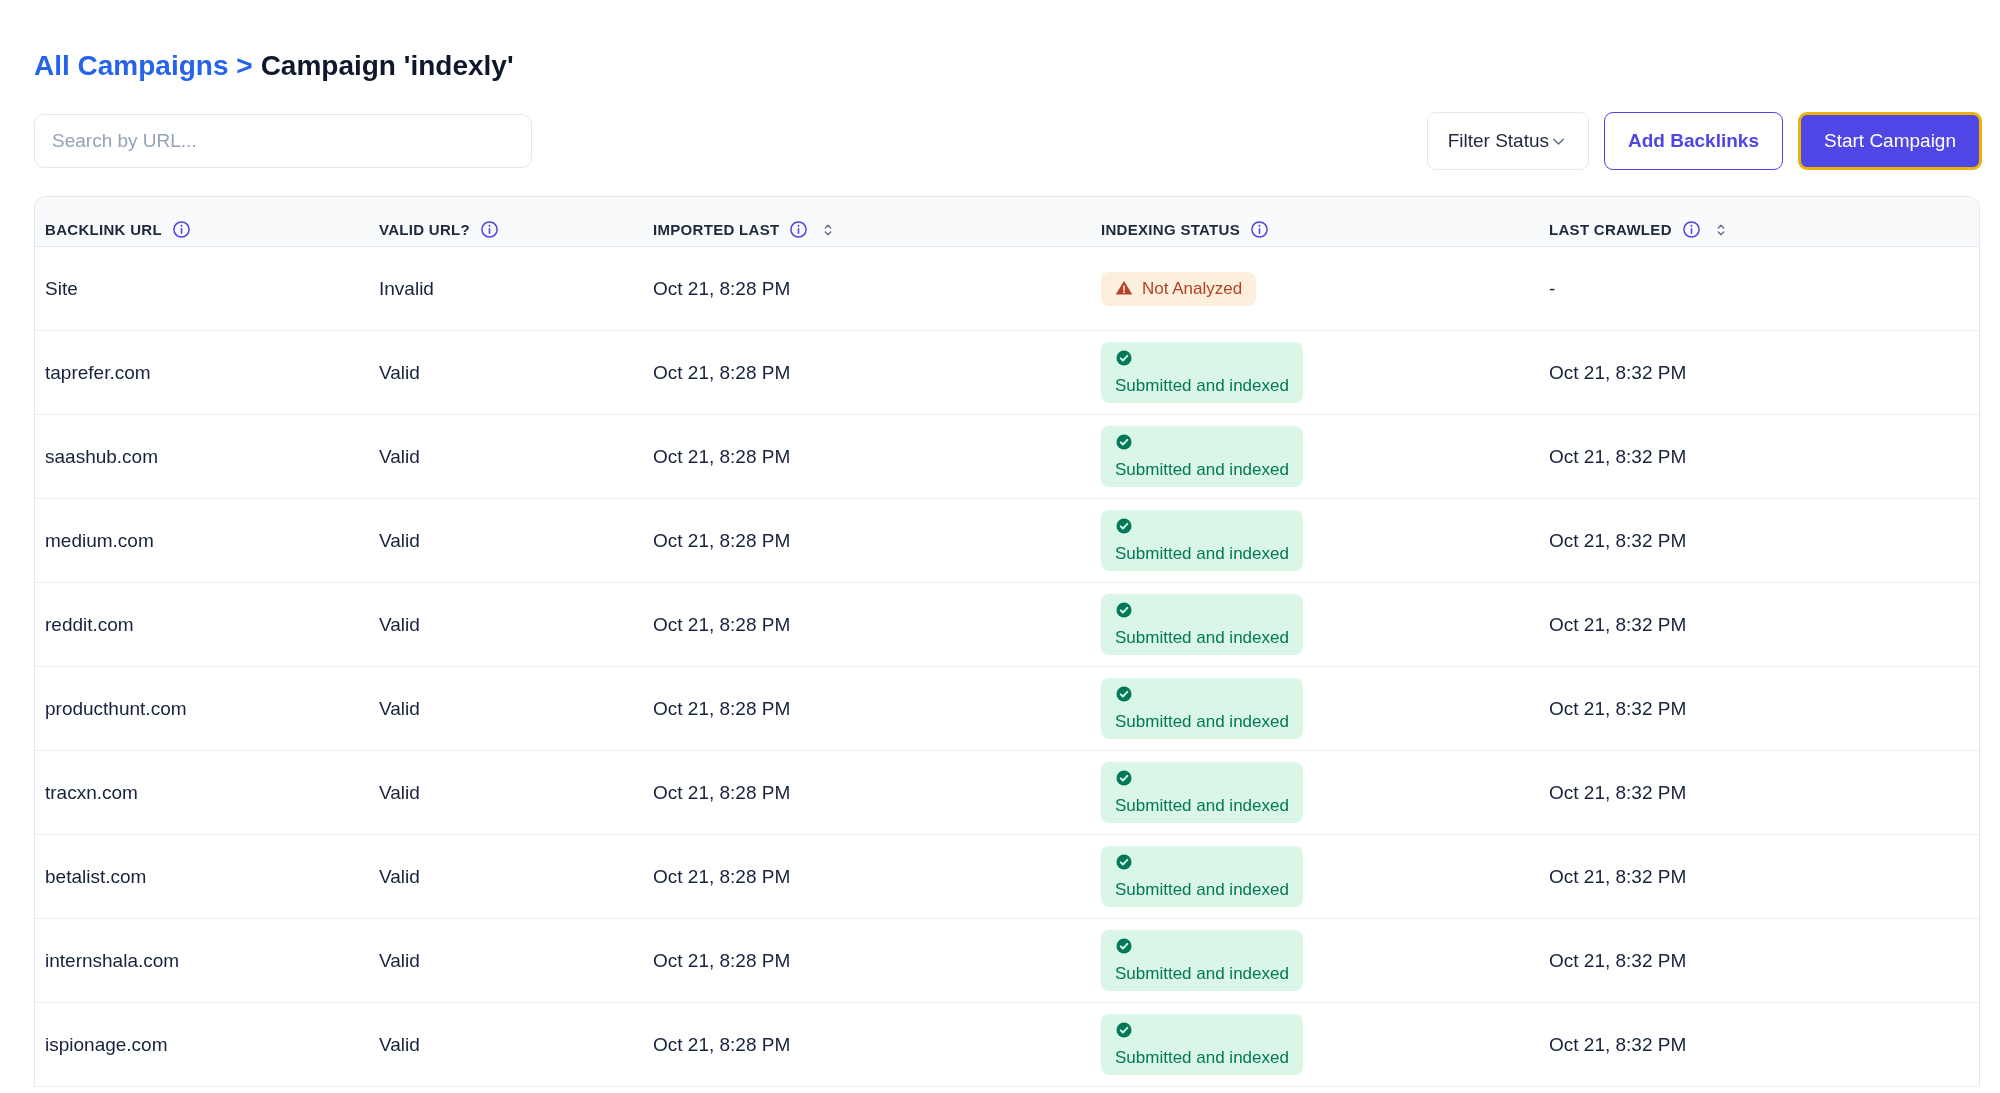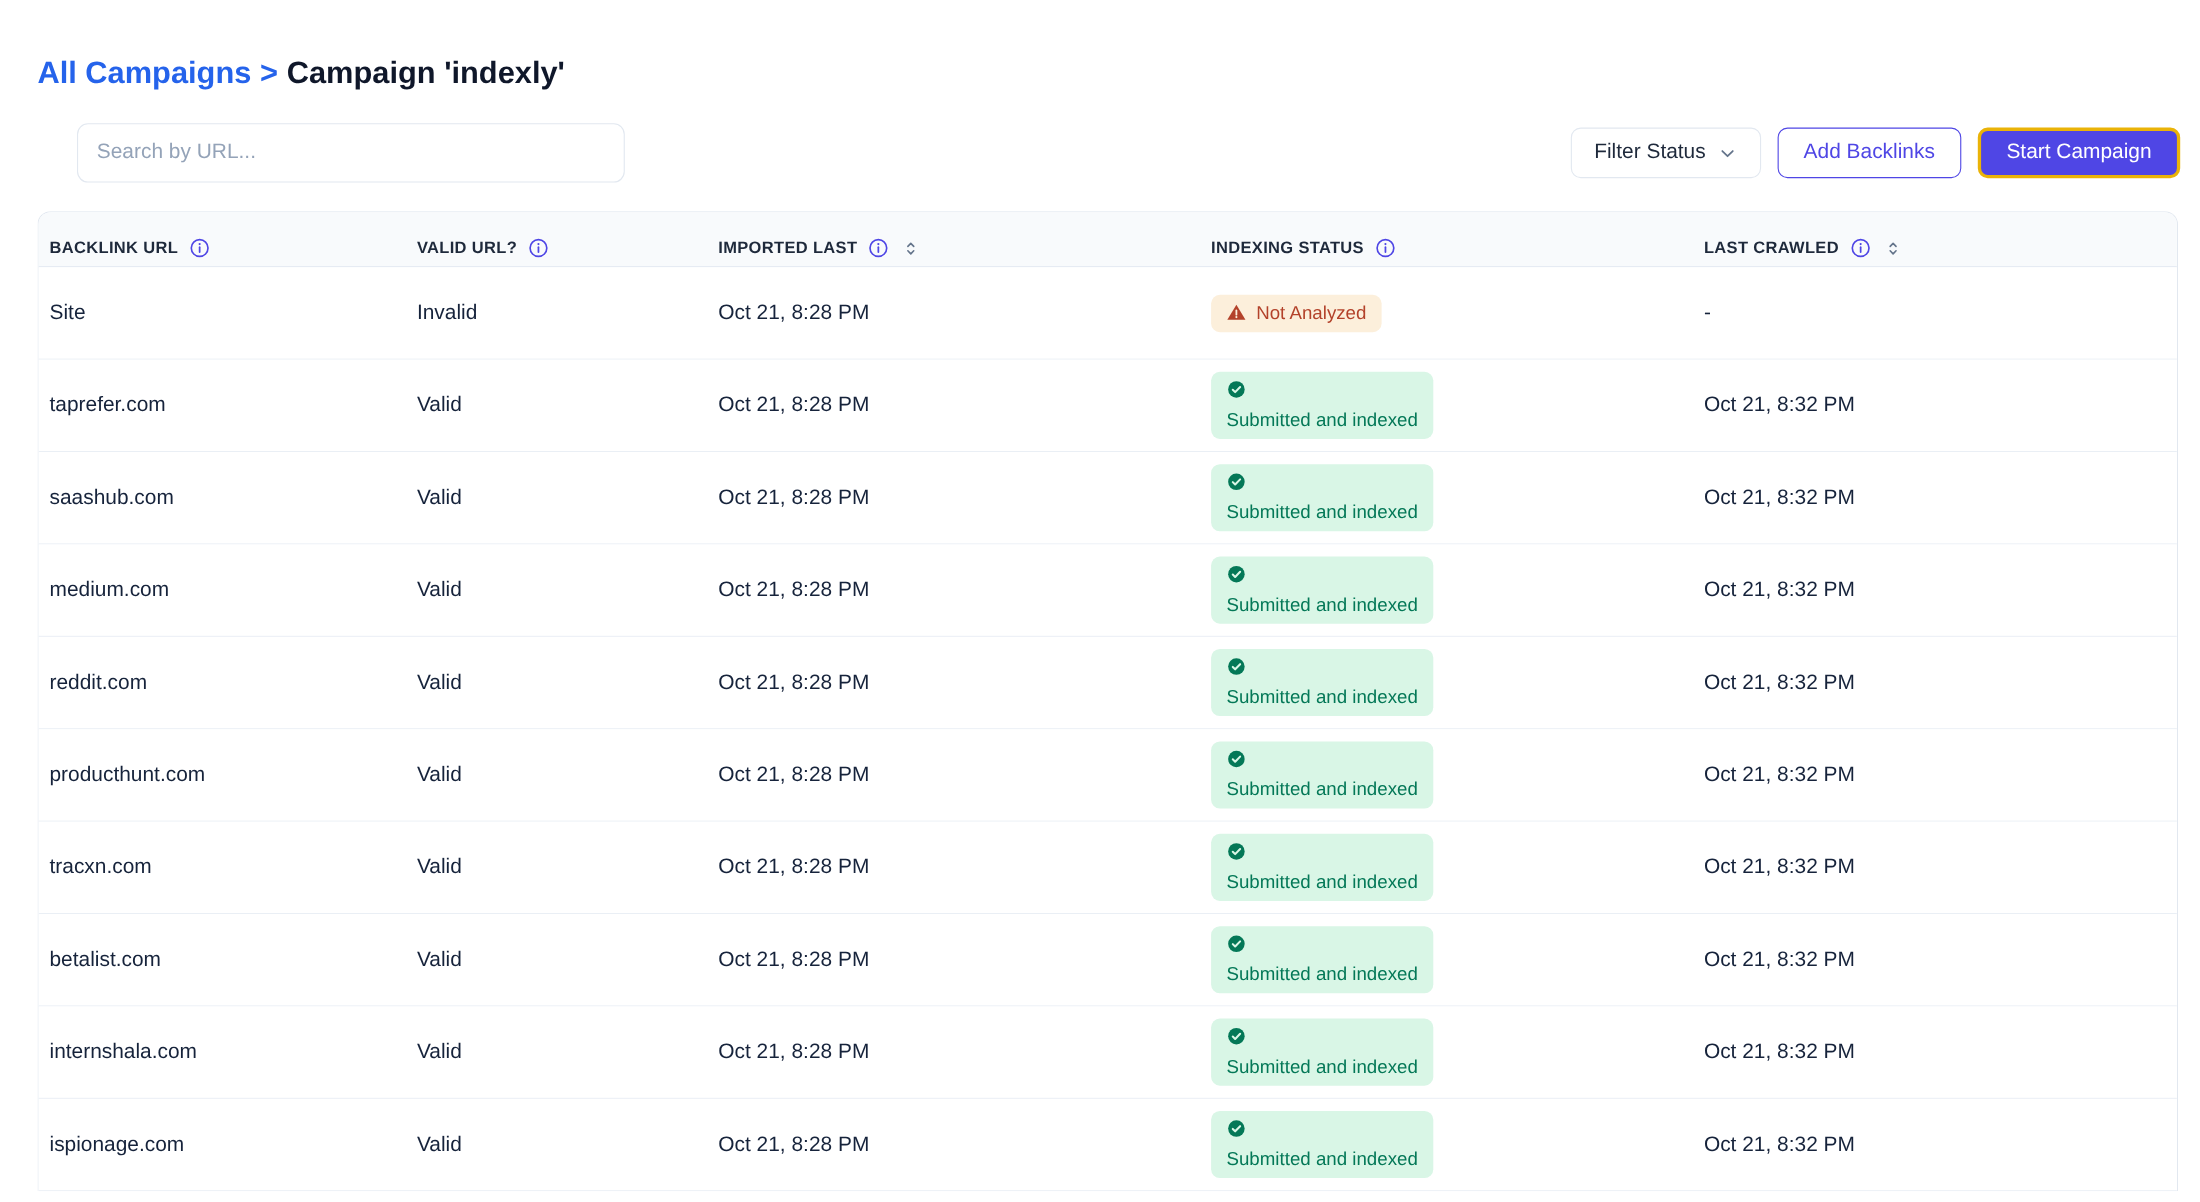--- a/index.html
+++ b/index.html
@@ -16,32 +16,32 @@
   .crumb-link { color: #2563EB; text-decoration: none; cursor: pointer; }
   .crumb-current { color: #0F172A; margin-left: 8px; }
   .subtitle { margin-top: 10px; font-size: 19px; color: #475569; }
 
   
   .toolbar { margin-top: 28px; display: flex; justify-content: space-between; align-items: center; }
   .search-input {
     width: 498px; height: 54px;
     border: 1px solid #E2E8F0; border-radius: 10px;
     padding: 0 17px; font-size: 19px; color: #1E293B;
-    font-family: inherit; outline: none; background: #fff; margin-left: 36px;
+    font-family: inherit; outline: none; background: #fff;
   }
   .search-input::placeholder { color: #94A3B8; }
   .actions { display: flex; gap: 15px; align-items: center; }
   .btn {
-    height: 46px; border-radius: 9px; font-size: 19px;
-    display: inline-flex; align-items: center; justify-content: center; gap: 10px;
+    height: 58px; border-radius: 9px; font-size: 19px;
+    display: inline-flex; align-items: center; justify-content: center; 
     padding: 0 20px; cursor: pointer; font-family: inherit; background: #fff;
     white-space: nowrap;
   }
   .btn-filter { border: 1px solid #E2E8F0; color: #1E293B; }
-  .btn-outline { border: 1.5px solid #4F46E5; color: #4F46E5; font-weight: 400; padding: 0 23px; }
+  .btn-outline { border: 1.5px solid #4F46E5; color: #4F46E5; font-weight: 700; padding: 0 23px; }
   .btn-primary { border: 3px solid #eab308; background: #4F46E5; color: #ffffff; font-weight: 500; padding: 0 23px; }
 
   
   .table {
     margin-top: 26px; width: 1946px;
     border: 1px solid #E2E8F0; border-bottom: none;
     border-radius: 12px 12px 0 0;
     overflow: hidden; background: #fff;
   }
   .thead, .row {

